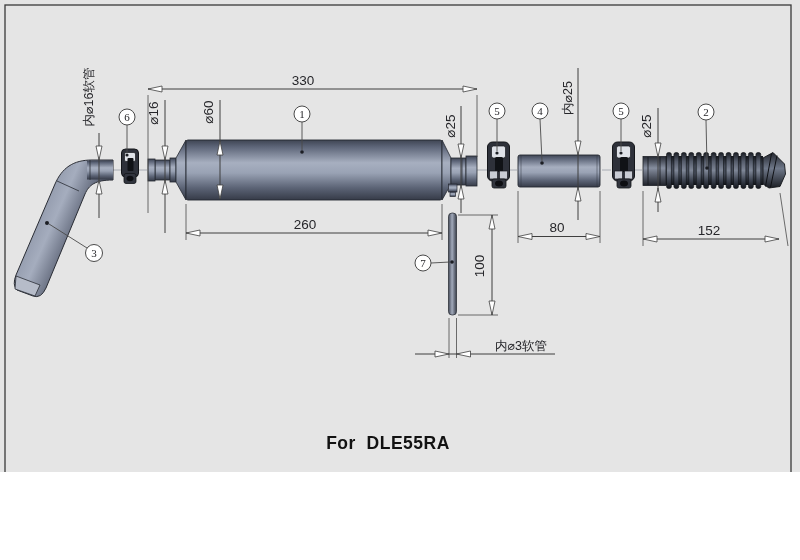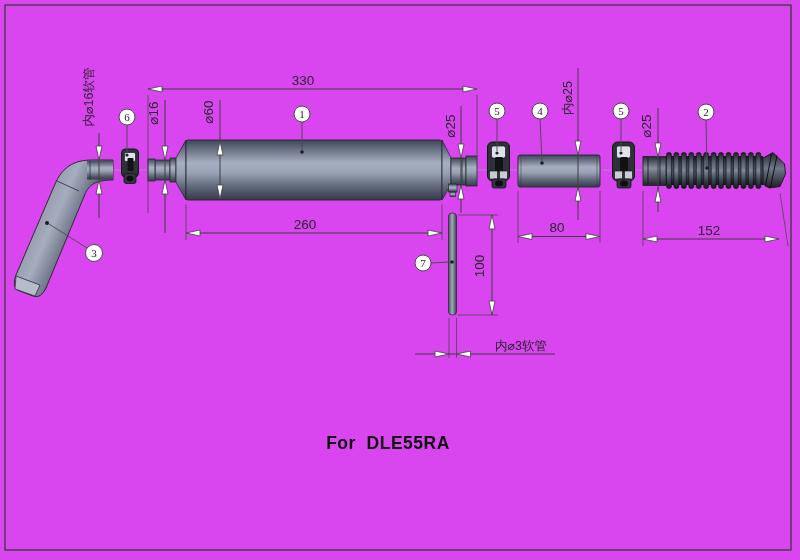--- a/index.html
+++ b/index.html
@@ -1,16 +1,16 @@
 <!DOCTYPE html>
 <html><head>
 <meta charset="utf-8">
 <style>
   html,body{margin:0;padding:0;background:#ffffff;}
-  .page{position:relative;width:800px;height:560px;background:#d946ef;overflow:hidden;
+  .page{position:relative;width:800px;height:472px;background:#e5e5e5;overflow:hidden;
         font-family:"Liberation Sans","DejaVu Sans",sans-serif;}
   svg{position:absolute;left:0;top:0;}
   text{fill:#26262a;}
   .dimtxt{font-size:13.5px;font-family:"Liberation Sans","DejaVu Sans",sans-serif;}
   .cjktxt{font-size:12.5px;font-family:"Liberation Sans","DejaVu Sans",sans-serif;}
   .callout{font-size:11px;font-family:"Liberation Serif","DejaVu Serif",serif;}
   .footer{font-size:17.5px;font-weight:bold;letter-spacing:.5px;fill:#121212;}
   .dline{stroke:#3f3f3f;stroke-width:1;fill:none;}
   .eline{stroke:#4a4a4a;stroke-width:0.8;fill:none;}
   .arrow{fill:#ffffff;stroke:#3f3f3f;stroke-width:0.8;}

